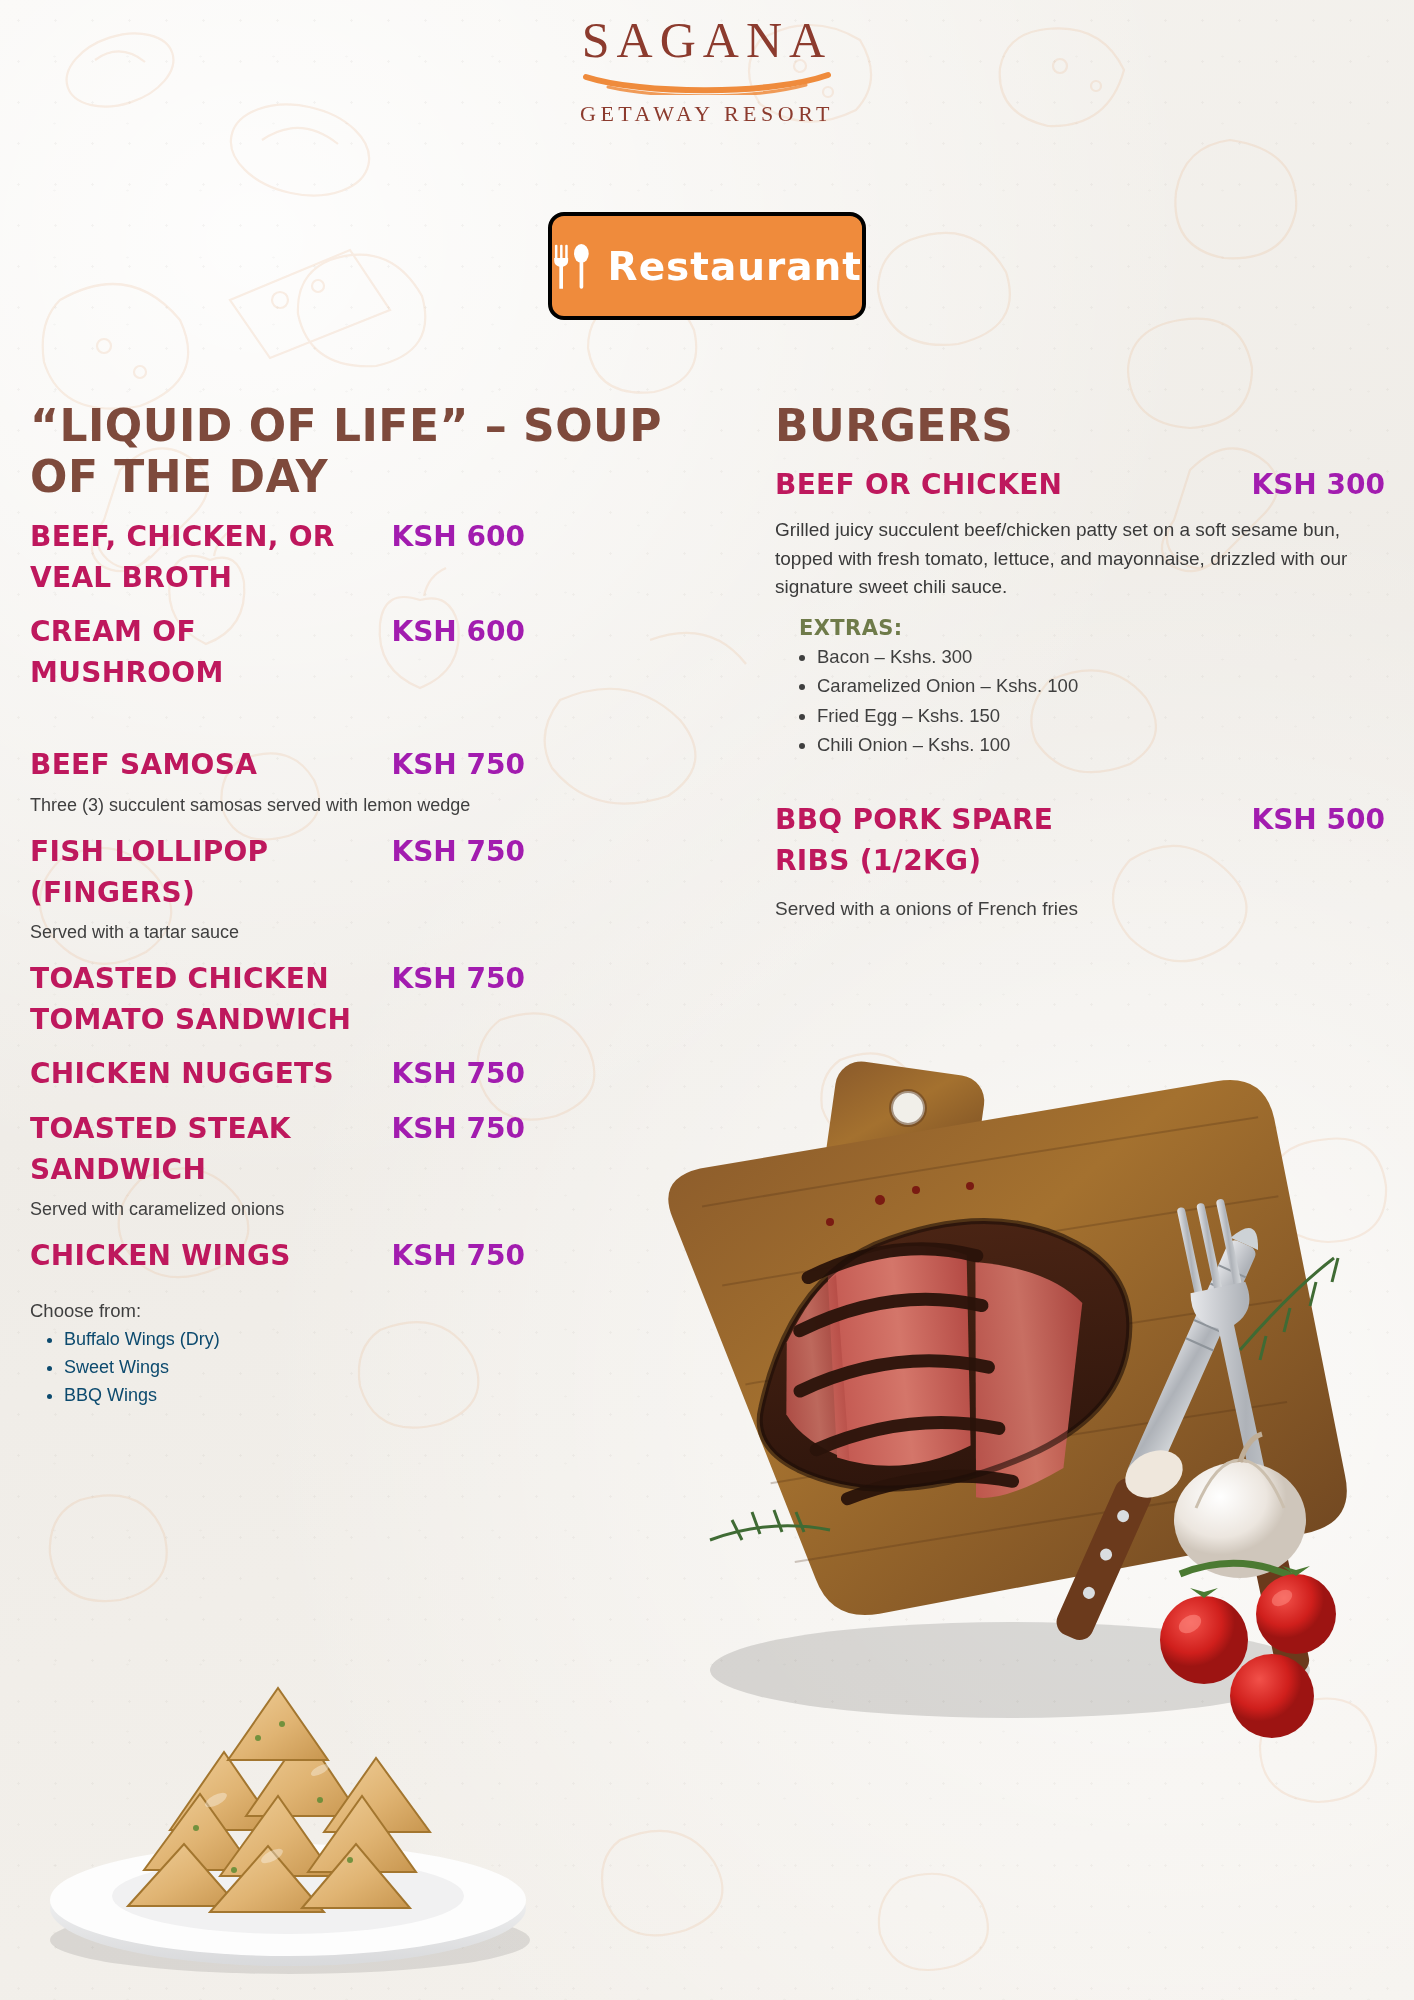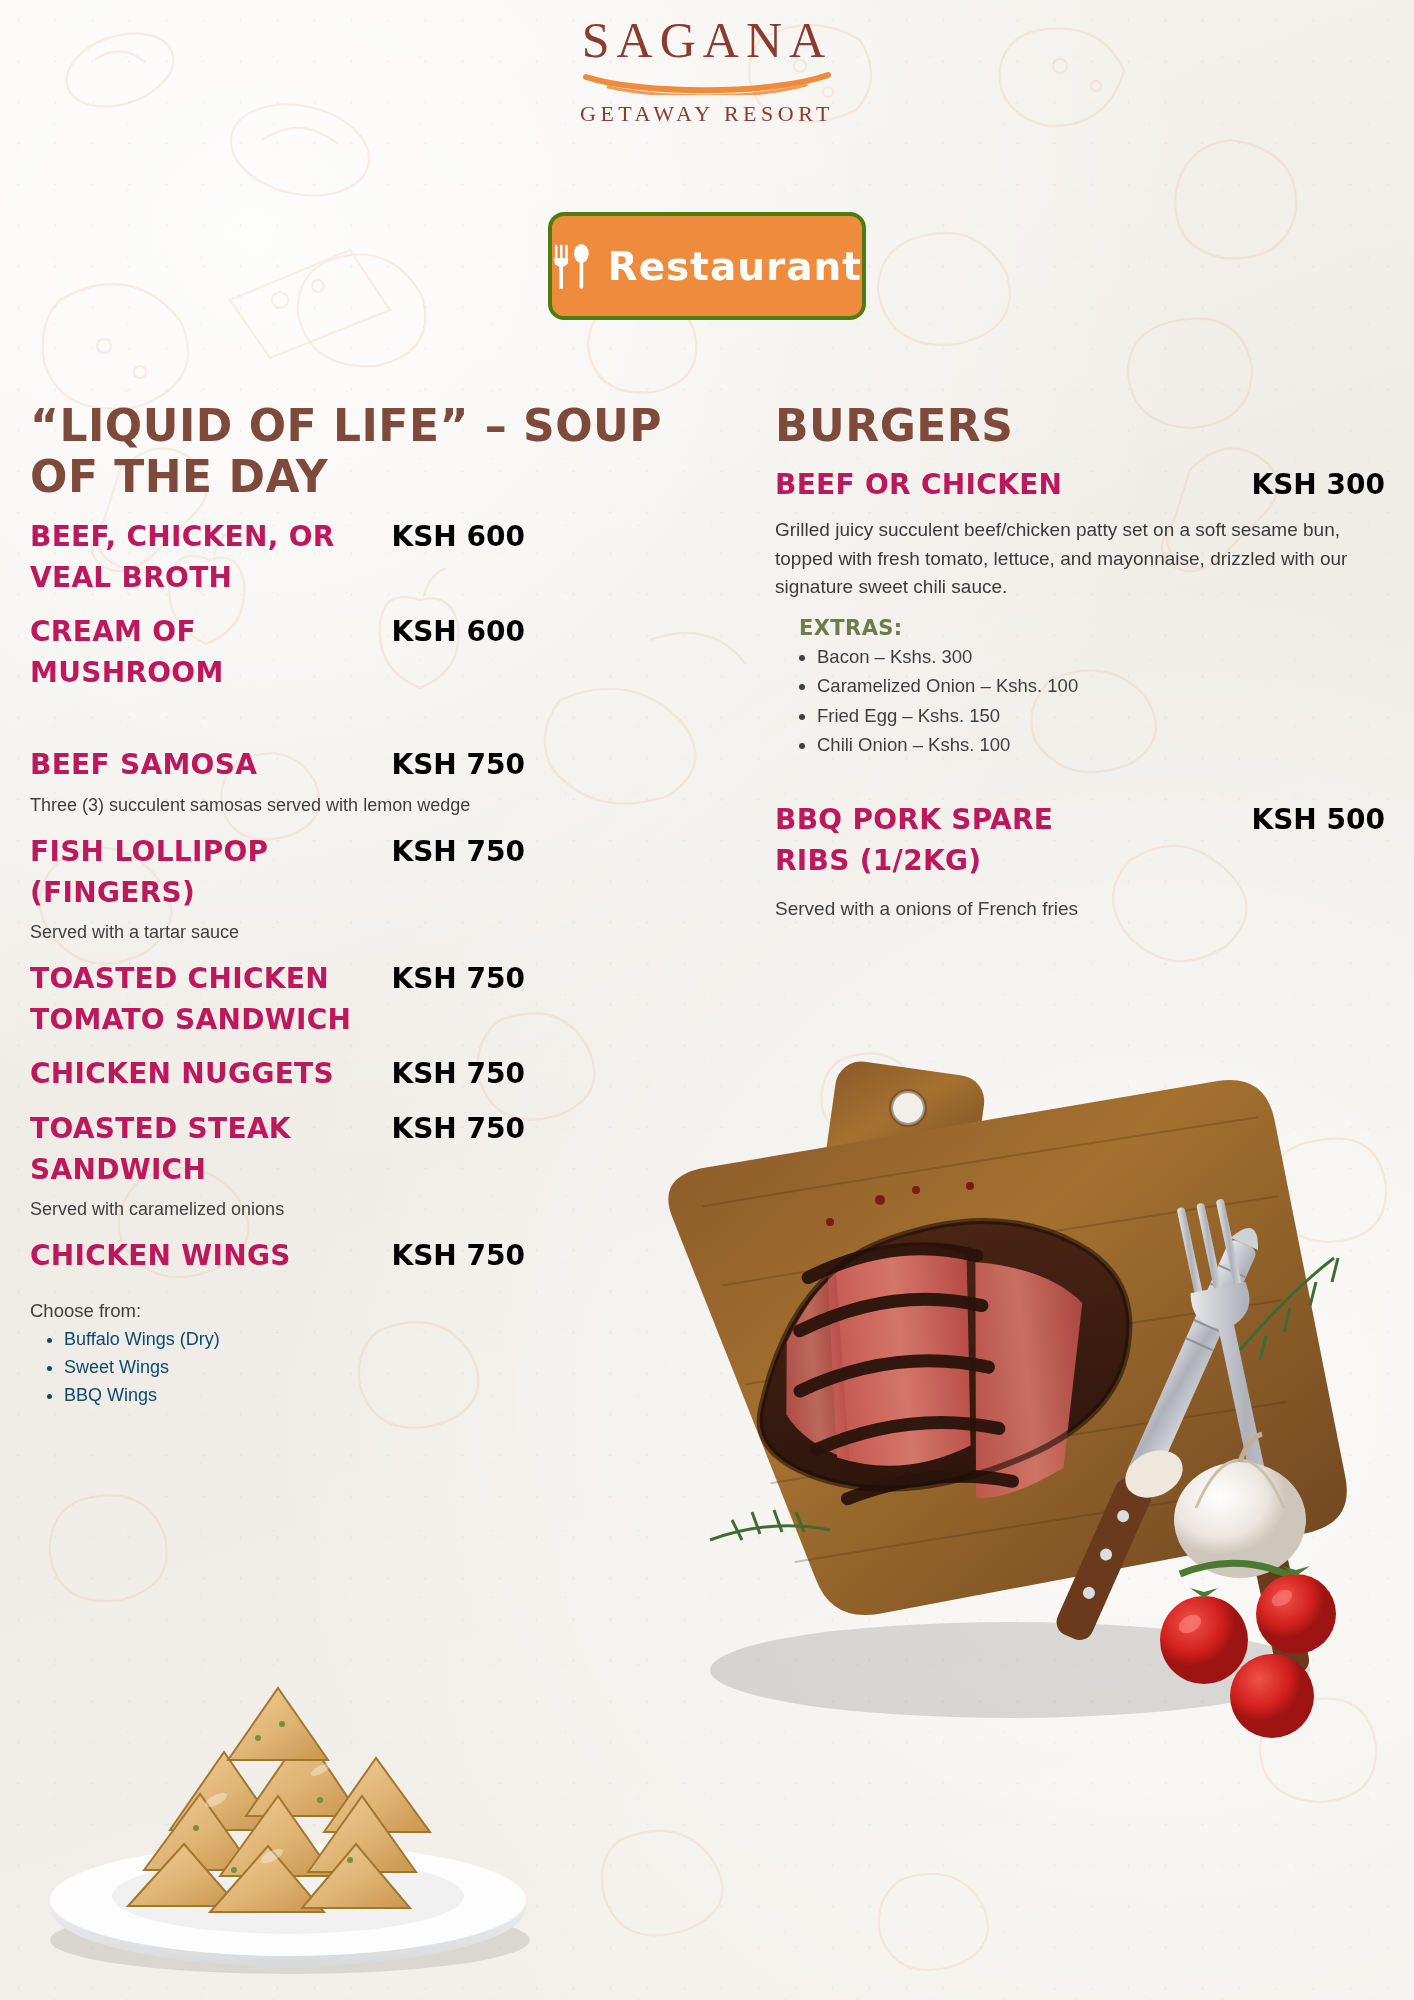--- a/index.html
+++ b/index.html
@@ -75,21 +75,21 @@
   }
 
   .restaurant-badge {
     position: absolute;
     top: 212px;
     left: 50%;
     transform: translateX(-50%);
     width: 318px;
     height: 108px;
     background: #ef8b3c;
-    border: 4px solid #4d7c0f;
+    border: 4px solid #000000;
     border-radius: 16px;
     display: flex;
     align-items: center;
     justify-content: center;
     gap: 16px;
     box-sizing: border-box;
   }
   .restaurant-badge .cutlery { width: 54px; height: 66px; }
   .restaurant-badge .label {
     font-family: "DejaVu Sans", sans-serif;
@@ -135,21 +135,21 @@
     letter-spacing: .3px;
     text-transform: uppercase;
     flex: 1 1 auto;
     max-width: 400px;
   }
   .item-price {
     font-family: "DejaVu Sans", sans-serif;
     font-weight: bold;
     font-size: 28px;
     line-height: 1.45;
-    color: #000000;
+    color: #a21caf;
     white-space: nowrap;
     flex: 0 0 auto;
     padding-right: 145px;
   }
   .col-right .item-price { padding-right: 0; }
   .col-right .item-name { max-width: 360px; }
 
   .desc {
     font-size: 18px;
     line-height: 1.45;

